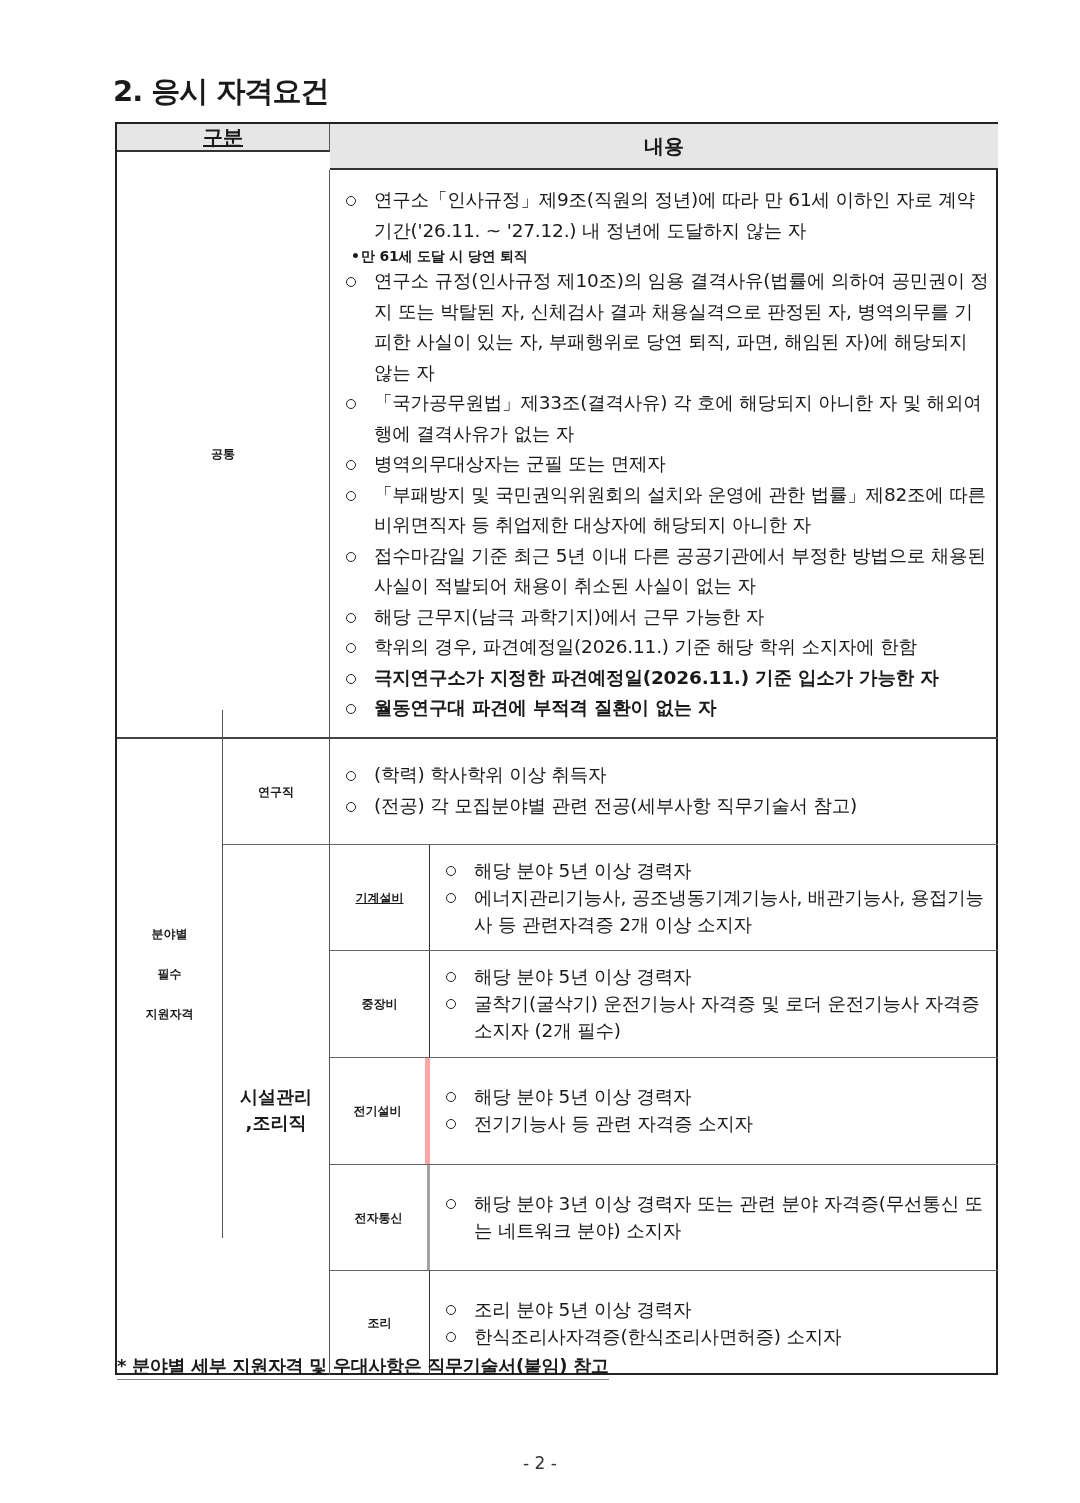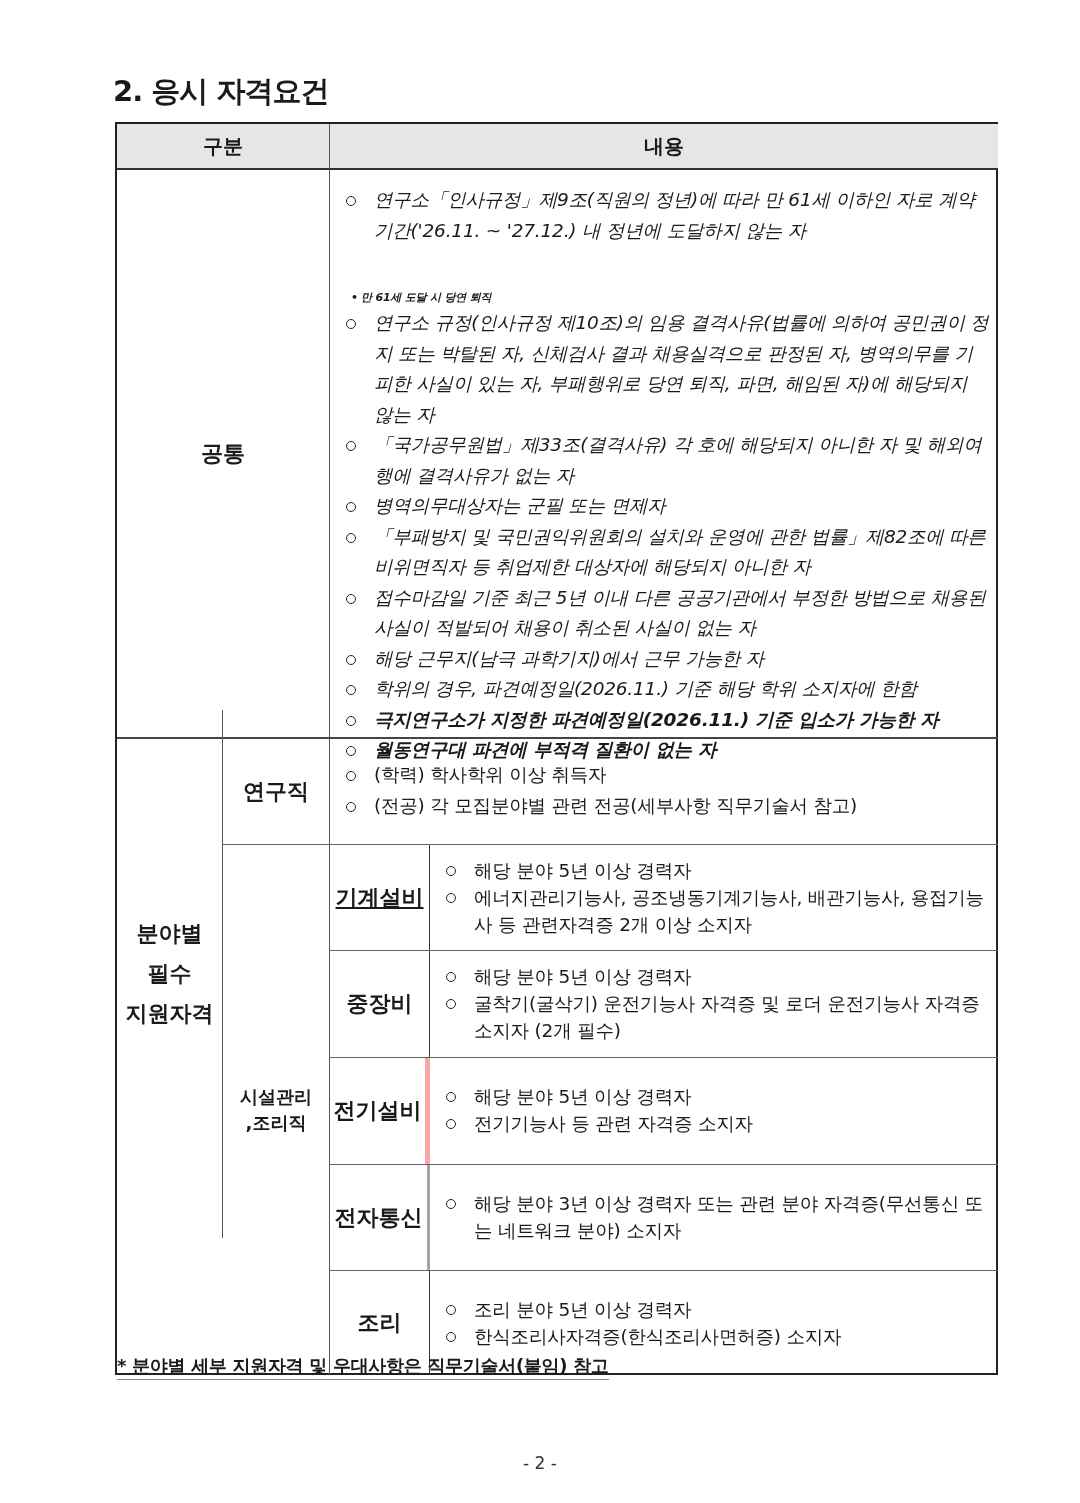--- a/index.html
+++ b/index.html
@@ -3,45 +3,45 @@
 <meta charset="utf-8">
 <style>
   html, body { margin:0; padding:0; }
   body { width:1080px; height:1503px; background:#ffffff; position:relative; overflow:hidden;
          font-family:"DejaVu Sans", "Liberation Sans", sans-serif; color:#1a1a1a; }
   .title { position:absolute; left:113px; top:72px; font-size:29px; font-weight:bold; letter-spacing:-1px; }
   .tbl { position:absolute; left:115px; top:122px; width:883px; height:1253px; border:2px solid #222; box-sizing:border-box; }
   .cell { position:absolute; box-sizing:border-box; }
   .hdr { background:#e6e6e6; border-bottom:2px solid #333; display:flex; align-items:center; justify-content:center; font-size:20px; font-weight:bold; }
   .hline { position:absolute; height:1px; background:#666; }
-  .lbl { display:flex; align-items:center; justify-content:center; text-align:center; font-size:22px; font-weight:bold; line-height:40px; }
+  .lbl { display:flex; align-items:center; justify-content:center; text-align:center; font-size:12px; font-weight:bold; line-height:40px; }
   .lbl.small { font-size:18px; line-height:26px; }
   .content { font-size:18.5px; line-height:30.5px; letter-spacing:-0.2px; }
   .item { position:relative; padding-left:31px; }
   .item::before { content:""; position:absolute; left:3px; top:11px; width:8px; height:8px; border:1.6px solid #222; border-radius:50%; }
   .item.bold { font-weight:bold; }
-  .note { font-size:11px; font-weight:bold; padding-left:18px; line-height:20px; position:relative;margin-top:42px; }
+  .note { font-size:14px; font-weight:bold; padding-left:18px; line-height:20px; position:relative; }
   .note::before { content:"•"; position:absolute; left:8px; }
   .sub .item { line-height:27px; }
   .sub .item::before { top:9px; }
   .footnote { position:absolute; left:117px; top:1354px; font-size:18px; font-weight:bold; border-bottom:1.5px solid #888; padding-bottom:1px; letter-spacing:-0.3px; }
   .pagenum { position:absolute; left:0; width:1080px; top:1453px; text-align:center; font-size:17px; color:#333; }
 </style>
 </head>
 <body>
 
 <div class="title">2. 응시 자격요건</div>
 
 <div class="tbl">
 
-  <div class="cell hdr" style="left:0;top:0;width:213px;height:46px;border-right:1px solid #555;">구분</div>
+  <div class="cell hdr" style="left:0;top:0;width:213px;height:28px;border-right:1px solid #555;text-decoration:underline;">구분</div>
   <div class="cell hdr" style="left:213px;top:0;width:668px;height:46px;">내용</div>
 
   <div class="cell lbl" style="left:0;top:46px;width:213px;height:567px;border-right:1px solid #555;">공통</div>
-  <div class="cell content" style="left:226px;top:61px;width:646px;font-style:italic;">
+  <div class="cell content" style="left:226px;top:61px;width:646px;">
     <div class="item">연구소「인사규정」제9조(직원의 정년)에 따라 만 61세 이하인 자로 계약기간('26.11. ~ '27.12.) 내 정년에 도달하지 않는 자</div>
     <div class="note">만 61세 도달 시 당연 퇴직</div>
     <div class="item">연구소 규정(인사규정 제10조)의 임용 결격사유(법률에 의하여 공민권이 정지 또는 박탈된 자, 신체검사 결과 채용실격으로 판정된 자, 병역의무를 기피한 사실이 있는 자, 부패행위로 당연 퇴직, 파면, 해임된 자)에 해당되지 않는 자</div>
     <div class="item">「국가공무원법」제33조(결격사유) 각 호에 해당되지 아니한 자 및 해외여행에 결격사유가 없는 자</div>
     <div class="item">병역의무대상자는 군필 또는 면제자</div>
     <div class="item">「부패방지 및 국민권익위원회의 설치와 운영에 관한 법률」제82조에 따른 비위면직자 등 취업제한 대상자에 해당되지 아니한 자</div>
     <div class="item">접수마감일 기준 최근 5년 이내 다른 공공기관에서 부정한 방법으로 채용된 사실이 적발되어 채용이 취소된 사실이 없는 자</div>
     <div class="item">해당 근무지(남극 과학기지)에서 근무 가능한 자</div>
     <div class="item">학위의 경우, 파견예정일(2026.11.) 기준 해당 학위 소지자에 한함</div>
     <div class="item bold">극지연구소가 지정한 파견예정일(2026.11.) 기준 입소가 가능한 자</div>

